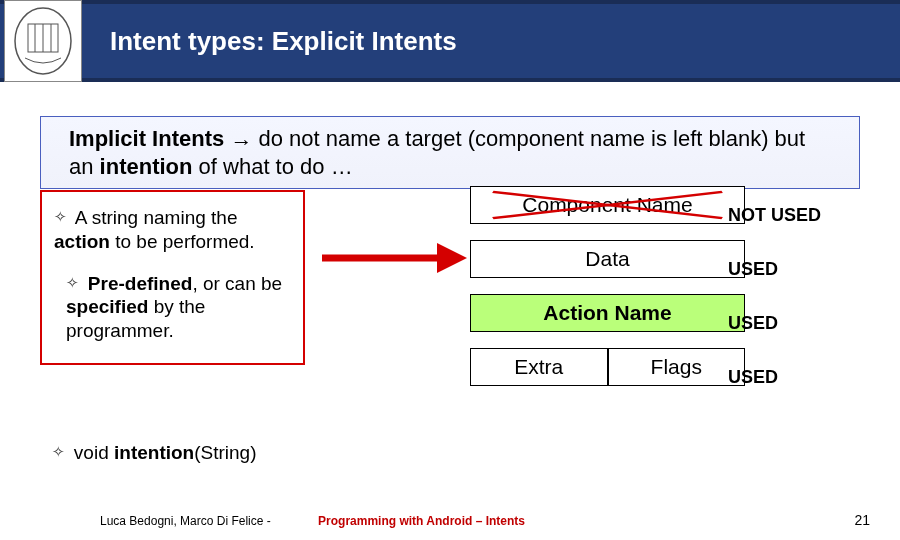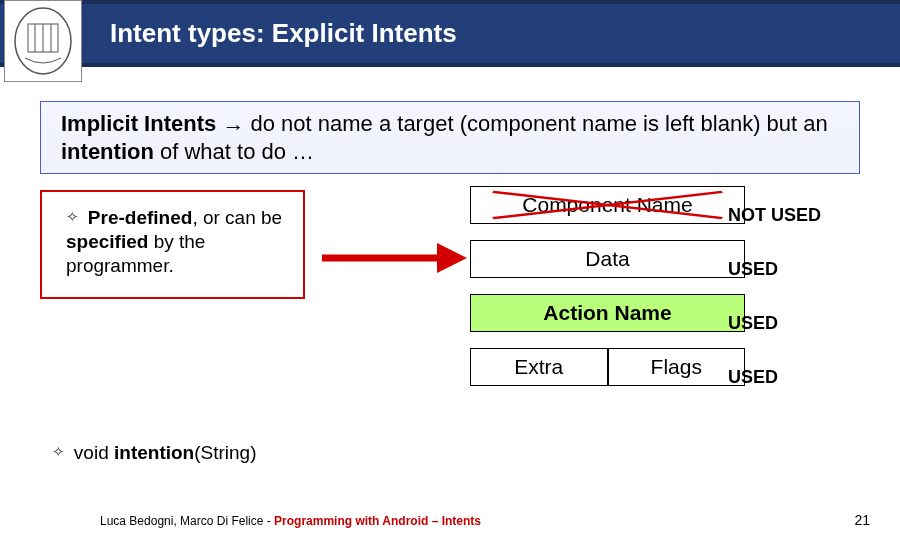--- a/index.html
+++ b/index.html
@@ -5,21 +5,21 @@
   * { box-sizing: border-box; margin: 0; padding: 0; }
   body {
     width: 900px; height: 540px;
     font-family: Arial, Helvetica, sans-serif;
     background: #fff;
     position: relative;
     overflow: hidden;
   }
   .title-bar {
     background: #233f7a;
-    height: 67px;
+    height: 82px;
     display: flex;
     align-items: center;
     padding-left: 110px;
     border-top: 4px solid #1a2d56;
     border-bottom: 4px solid #1a2d56;
   }
   .title-bar h1 {
     font-family: Verdana, Geneva, sans-serif;
     font-size: 26px;
     color: #fff;
@@ -32,21 +32,21 @@
     background: #fff;
     border: 1px solid #888;
     display:flex; align-items:center; justify-content:center;
     z-index: 5;
   }
   .logo svg { width: 62px; height: 70px; }
   .intro-box {
     margin: 34px 40px 0 40px;
     border: 1px solid #4a5fbf;
     background: linear-gradient(#f4f6ff,#f0f2fb);
-    padding: 8px 20px;
+    padding: 8px 28px;
     font-size: 22px;
     line-height: 1.25;
   }
   .intro-box .arrow { font-family: Arial; }
   .content {
     position: absolute;
     top: 190px;
     left: 40px;
     right: 20px;
   }
@@ -103,21 +103,21 @@
   }
   .footer {
     position: absolute;
     bottom: 12px;
     left: 100px;
     right: 30px;
     font-size: 12px;
     font-family: Tahoma, Arial, sans-serif;
   }
   .footer .authors { font-weight: normal; }
-  .footer .course { color: #c00000; font-weight: bold; }
+  .footer .course { color: #c00000; font-weight: bold; margin-left: 44px; }
   .pagenum { position: absolute; right: 30px; bottom: 12px; font-size: 14px; margin-left: 24px; }
 </style>
 </head>
 <body>
 
 <div class="logo">
   <svg viewBox="0 0 60 70">
     <ellipse cx="30" cy="35" rx="28" ry="33" fill="#fff" stroke="#555" stroke-width="1.5"></ellipse>
     <rect x="15" y="18" width="30" height="28" fill="none" stroke="#555" stroke-width="1"></rect>
     <line x1="22" y1="18" x2="22" y2="46" stroke="#555"></line>
@@ -135,20 +135,24 @@
   <span><b>Implicit Intents</b></span>
   <span class="arrow">→</span>
   <span>do not name a target (component name is left blank) but an </span><b>intention</b><span> of what to do …</span>
 </div>
 
 <div class="content">
 
   <div class="bullets">
     <div class="item">
       <span class="diamond">✧</span>
+      <span>A string naming the </span><b>action</b><span> to be performed.</span>
+    </div>
+    <div class="item">
+      <span class="diamond">✧</span>
       <b>Pre-defined</b><span>, or can be </span><b>specified</b><span> by the programmer.</span>
     </div>
   </div>
 
   <div class="small-bullet">
     <span class="diamond">✧</span>
     <span>void </span><b>intention</b><span>(String)</span>
   </div>
 
   <svg class="red-arrow" viewBox="0 0 145 46">

